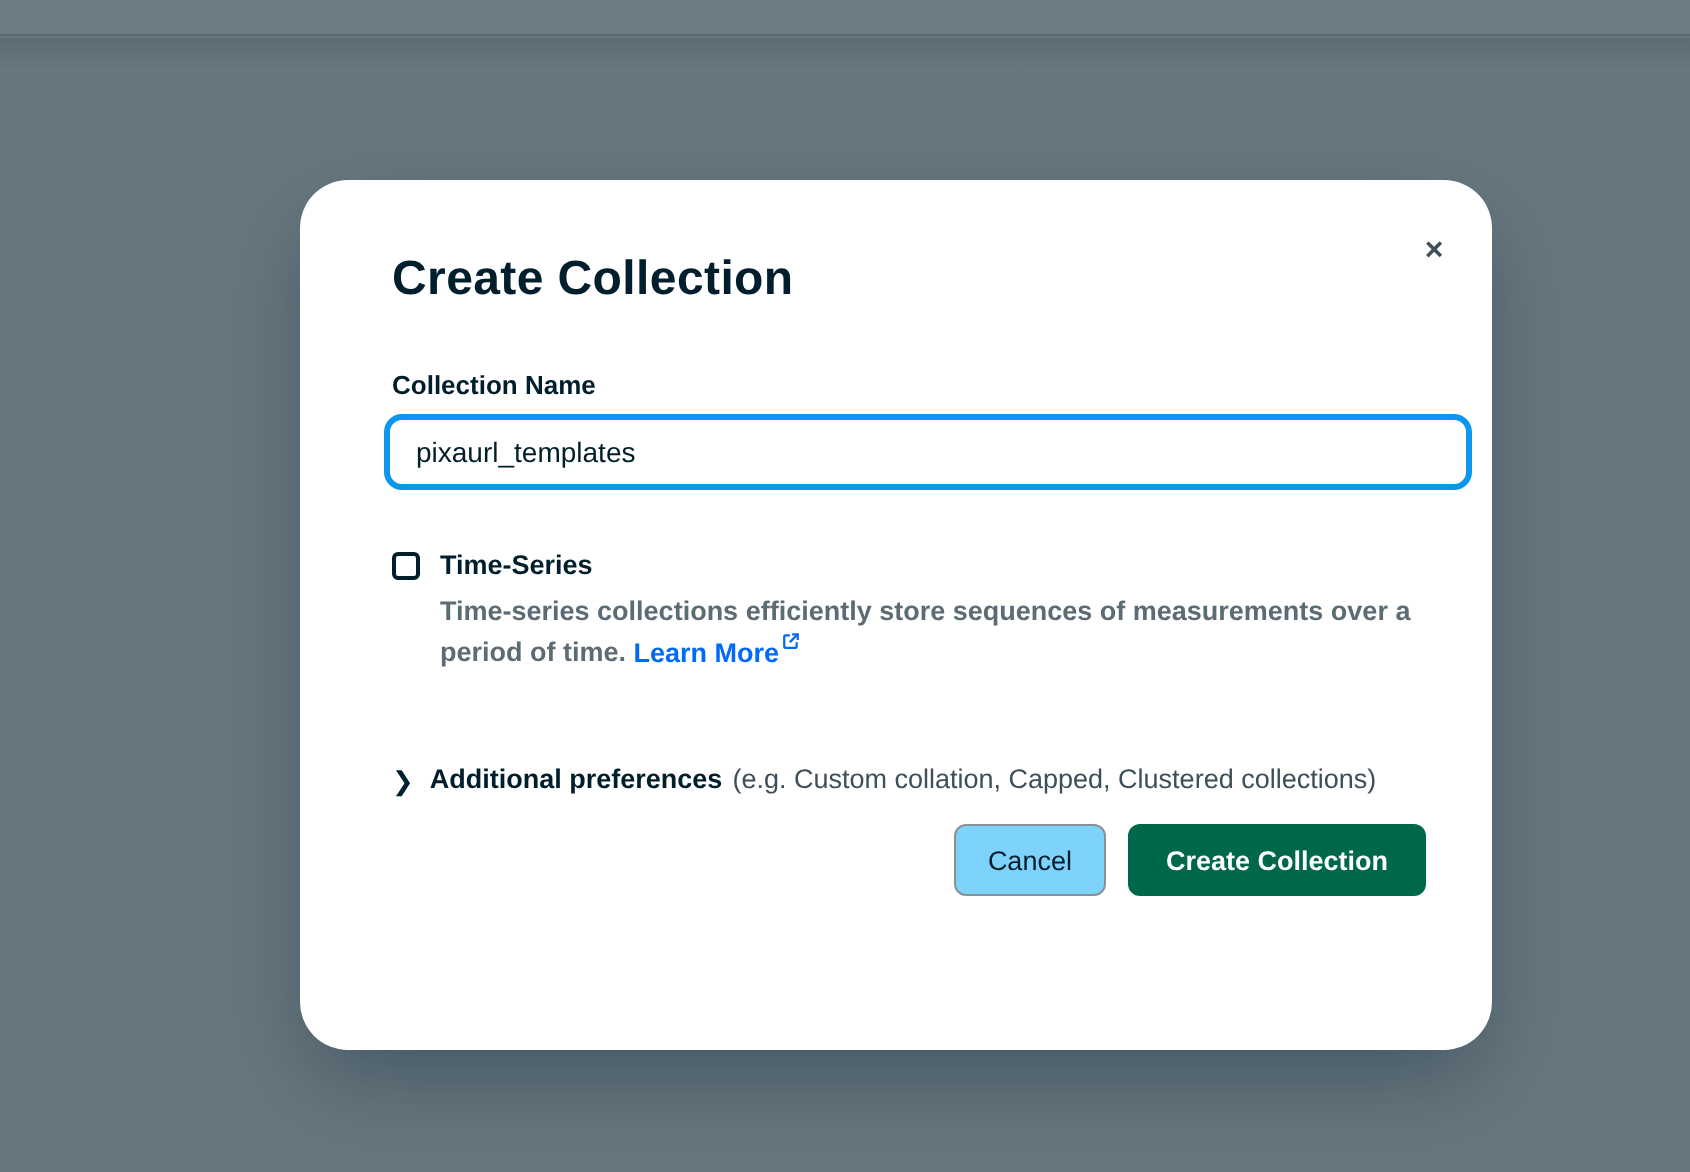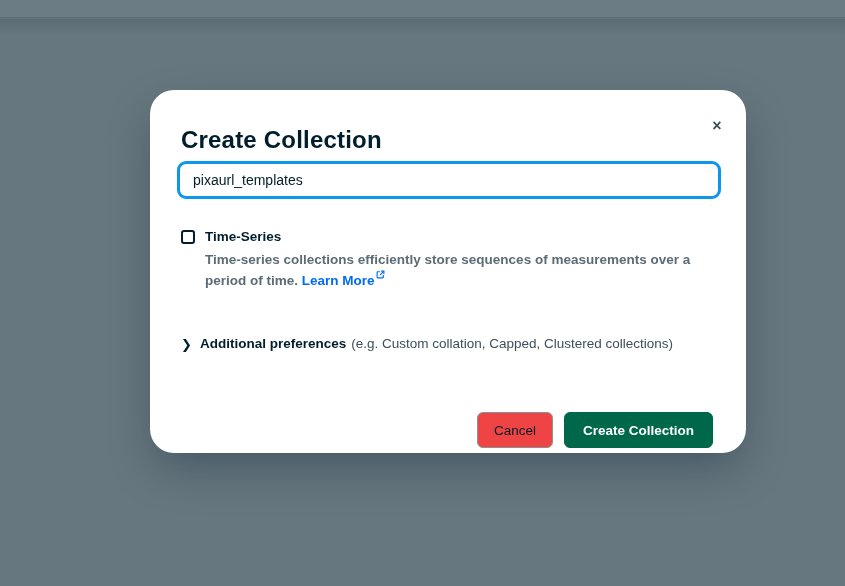--- a/index.html
+++ b/index.html
@@ -14,25 +14,25 @@
     position: absolute; top: 0; left: 0; right: 0; height: 18px;
     background: #6c7c85;
     border-bottom: 1px solid #5a6b73;
   }
   .topbar-shadow {
     position: absolute; top: 19px; left: 0; right: 0; height: 16px;
     background: linear-gradient(to bottom, rgba(40,55,62,0.18), rgba(40,55,62,0));
   }
   .modal {
     position: absolute; left: 150px; top: 90px;
-    width: 596px; height: 363px;
+    width: 596px; height: 435px;
     background: #ffffff;
     border-radius: 24px;
     box-shadow: 0 18px 45px -5px rgba(0,30,43,0.35);
-    padding: 36px 30px 0 31px;
+    padding: 36px 30px 0 46px;
   }
   .close-btn {
     position: absolute; top: 113px; left: 704px;
     width: 26px; height: 26px;
     background: transparent; border: none;
     color: #3d4f58; font-size: 16px; font-weight: bold;
     line-height: 26px; text-align: center;
     cursor: pointer; font-family: "Liberation Sans", sans-serif;
   }
   .modal-title {
@@ -125,21 +125,21 @@
   }
   .btn {
     height: 36px;
     border-radius: 6px;
     font-size: 13.5px;
     font-family: "Liberation Sans", sans-serif;
     cursor: pointer;
     padding: 0 16px;
   }
   .btn-cancel {
-    background: #ef4444;
+    background: #7dd3fc;
     border: 1px solid #889397;
     color: #001e2b;
   }
   .btn-primary {
     background: #00684a;
     border: 1px solid #00684a;
     color: #ffffff;
     font-weight: bold;
     padding: 0 18px;
   }
@@ -147,20 +147,21 @@
 </head>
 <body>
 
 <div class="app-topbar"></div>
 <div class="topbar-shadow"></div>
 <div style="position:absolute;inset:0;"></div>
 
 <div class="modal">
   <h1 class="modal-title">Create Collection</h1>
 
+  <label class="field-label">Collection Name</label>
   <input class="name-input" type="text" value="pixaurl_templates" style="">
 
   <div class="checkbox-row">
     <span class="checkbox"></span>
     <span class="checkbox-label">Time-Series</span>
   </div>
   <div class="description"><span>Time-series collections efficiently store sequences of measurements over a period of time. </span><a class="learn-more"><span>Learn More</span><span class="external-icon"><svg width="9" height="9" viewBox="0 0 16 16" fill="none" stroke="#016bf8" stroke-width="2">
             <path d="M13 9v4a1 1 0 0 1-1 1H3a1 1 0 0 1-1-1V4a1 1 0 0 1 1-1h4"></path>
             <path d="M9 2h5v5"></path>
             <path d="M14 2L7 9"></path>

